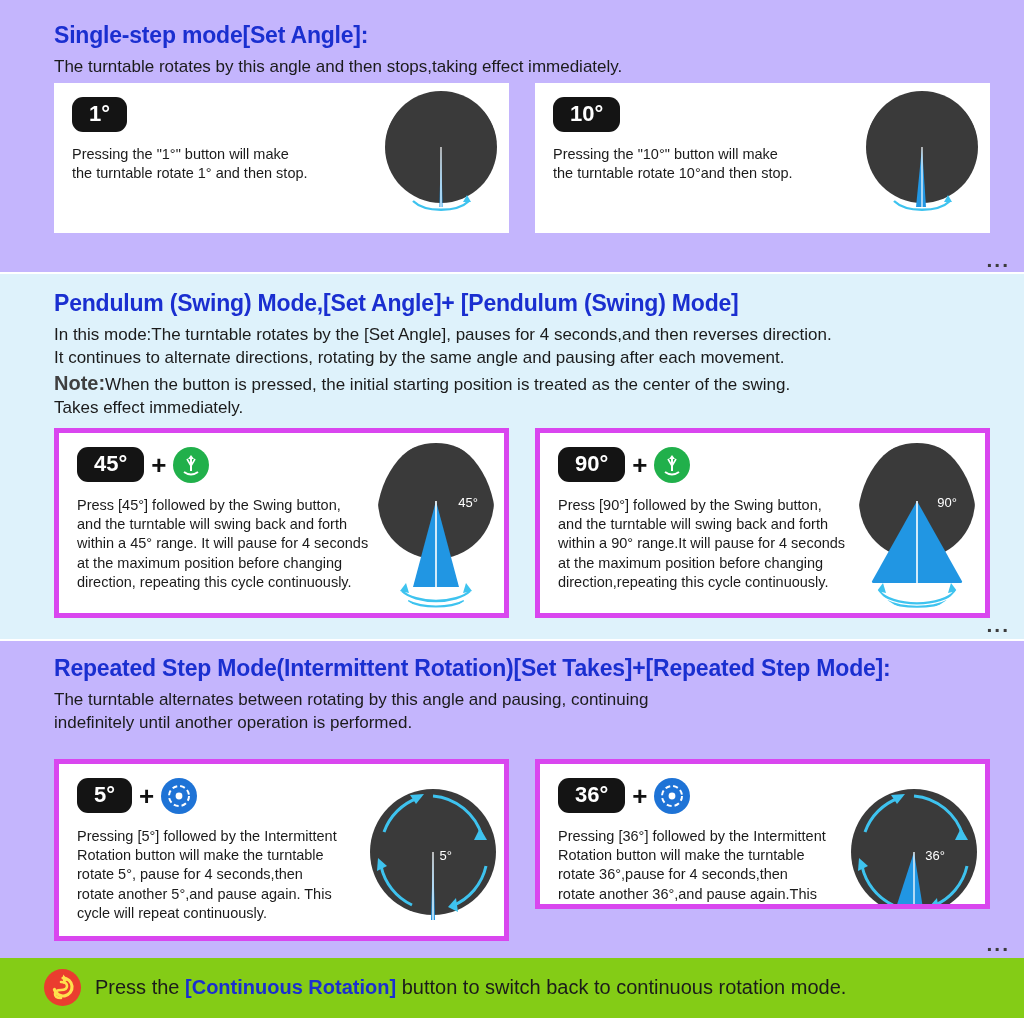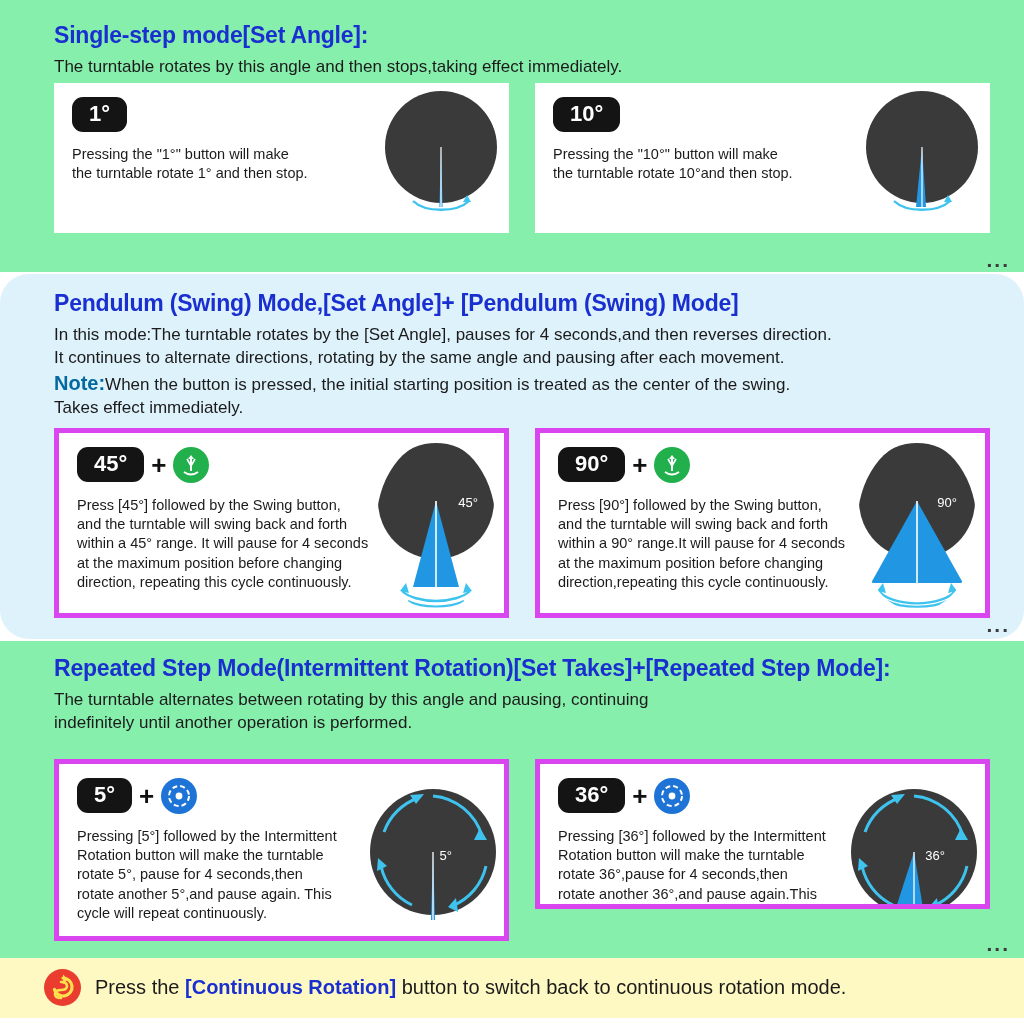--- a/index.html
+++ b/index.html
@@ -6,38 +6,38 @@
   html, body {
     width: 1024px; height: 1024px;
     font-family: "Liberation Sans", sans-serif;
     background: #ffffff;
     overflow: hidden;
   }
   .page { position: relative; width: 1024px; height: 1024px; }
 
   
   .band { position: relative; width: 100%; }
-  .band-yellow { background: #86efac; }
+  .band-yellow { background: #c4b5fd; }
   .band-blue   { background: #def2fb; }
 
   .band-inner { padding: 14px 34px 16px 54px; }
 
   .sec-title {
     color: #1a2fd0;
     font-size: 23px;
     font-weight: bold;
     letter-spacing: -0.2px;
     margin-bottom: 7px;
   }
   .sec-desc {
     color: #1b1b1b;
     font-size: 17px;
     line-height: 1.35;
   }
-  .sec-desc .note-lbl { font-size: 20px; font-weight: bold; color:#0369a1; }
+  .sec-desc .note-lbl { font-size: 20px; font-weight: bold; color:#404040; }
 
   
   .cards {
     display: flex;
     gap: 26px;
     position: relative;
   }
   .card {
     background: #ffffff;
     flex: 1 1 0;
@@ -88,21 +88,21 @@
     position: absolute;
     right: 8px;
     font-size: 21px;
     color: #3b3b3b;
     letter-spacing: 2px;
     font-weight: bold;
   }
 
   
   .footer {
-    background: #fef9c3;
+    background: #84cc16;
     display: flex;
     align-items: center;
     gap: 14px;
     padding: 10px 20px 12px 44px;
     height: 60px;
   }
   .footer-icon {
     width: 37px; height: 37px; border-radius: 50%;
     background: #ea3d2f;
     display: inline-flex; align-items: center; justify-content: center;
@@ -160,21 +160,21 @@
           </svg>
           <div style="position:absolute; right:18px; top:109px; color:#ffffff; font-size:13px;">10°</div>
         </div>
       </div>
     </div>
     <div class="dots" style="bottom:0px; right:14px;">...</div>
   </div>
 
   <div class="divider-line"></div>
 
-  <div class="band band-blue" style="height:365px;border-radius:29px;">
+  <div class="band band-blue" style="height:365px;">
     <div class="band-inner" style="padding-top:16px;">
       <div class="sec-title">Pendulum (Swing) Mode,[Set Angle]+ [Pendulum (Swing) Mode]</div>
       <div class="sec-desc" style="margin-bottom:8px;">
         <div>In this mode:The turntable rotates by the [Set Angle], pauses for 4 seconds,and then reverses direction.</div>
         <div>It continues to alternate directions, rotating by the same angle and pausing after each movement.</div>
         <div>
           <span class="note-lbl">Note:</span><span>When the button is pressed, the initial starting position is treated as the center of the swing.</span>
         </div>
         <div>Takes effect immediately.</div>
       </div>

